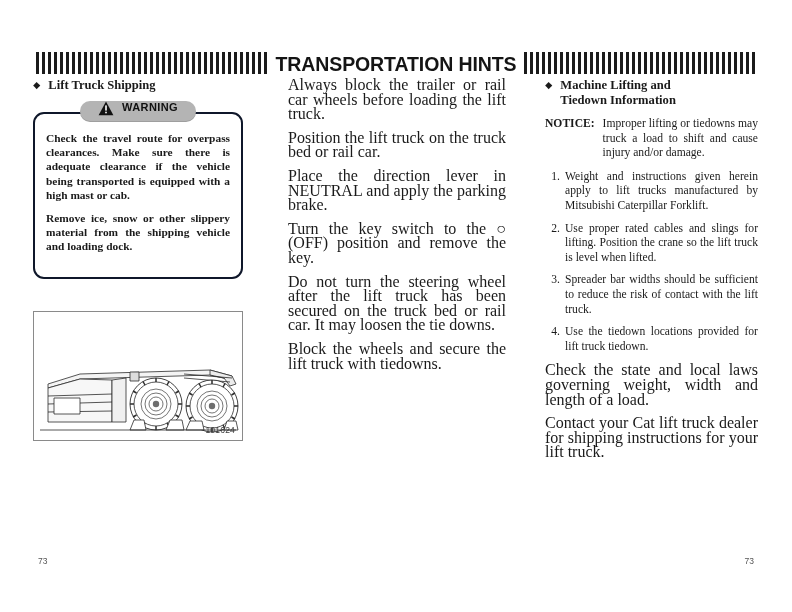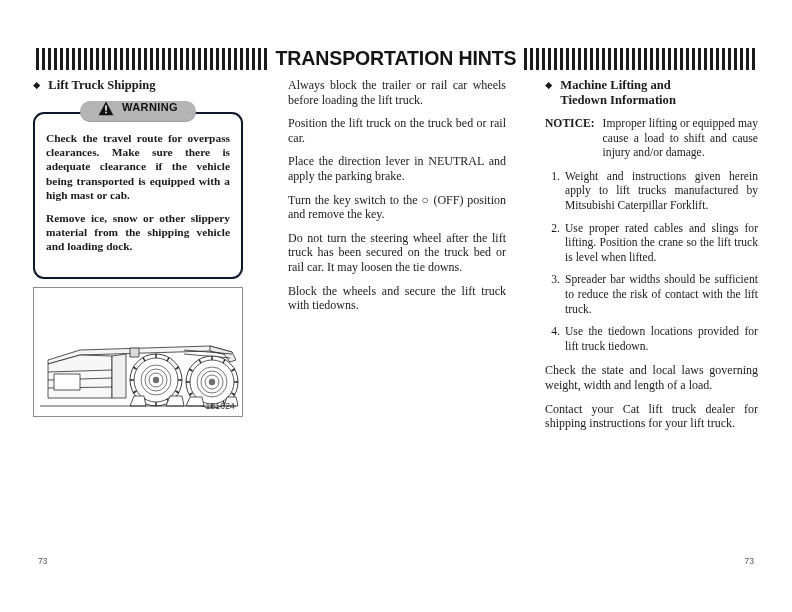--- a/index.html
+++ b/index.html
@@ -24,21 +24,21 @@
   }
 
   
   .header {
     position: absolute;
     left: 36px;
     top: 44px;
     width: 720px;
     height: 30px;
     display: flex;
-    align-items: center;
+    align-items: flex-end;
   }
   .bar-rule {
     flex: 1 1 auto;
     height: 22px;
     background-image: repeating-linear-gradient(
       to right,
       #1b1b1b 0px, #1b1b1b 3px,
       #ffffff 3px, #ffffff 6px
     );
   }
@@ -125,40 +125,40 @@
     line-height: 14.2px;
     text-align: justify;
     margin: 0 0 9px 0;
     hyphens: none;
   }
   .warn-p:last-child { margin-bottom: 13px; }
 
   
   .figure {
     position: relative;
-    margin-top: 8px;
+    margin-top: 32px;
     width: 208px;
     height: 128px;
     border: 1px solid #8a8a8a;
     background: #fff;
   }
   .figure svg { position: absolute; left: 0; top: 0; }
   .fig-num {
     position: absolute;
     right: 7px;
     bottom: 5px;
     font-family: "Liberation Sans", "DejaVu Sans", sans-serif;
     font-size: 8.5px;
     color: #3a3a3a;
     letter-spacing: 0.2px;
   }
 
   
   .body-p {
-    font-size: 12px;
+    font-size: 16px;
     line-height: 14.6px;
     text-align: justify;
     margin: 0 0 9px 0;
   }
   .body-p:last-child { margin-bottom: 0; }
 
   
   .notice {
     display: flex;
     margin-top: 9px;
@@ -333,21 +333,21 @@
   <div class="col col-right">
 
     <div class="section-head">
       <span class="diamond">◆</span>
       <span class="section-head-text">Machine Lifting and
 Tiedown Information</span>
     </div>
 
     <div class="notice">
       <span class="notice-label">NOTICE:</span>
-      <span class="notice-text">Improper lifting or equipped may cause a load to shift and cause injury and/or damage.</span>
+      <span class="notice-text">Improper lifting or tiedowns may truck a load to shift and cause injury and/or damage.</span>
     </div>
 
     <ul class="num-list">
       <li class="num-item">
         <span class="num-marker">1.</span>
         <span class="num-text">Weight and instructions given herein apply to lift trucks manufactured by Mitsubishi Caterpillar Forklift.</span>
       </li>
       <li class="num-item">
         <span class="num-marker">2.</span>
         <span class="num-text">Use proper rated cables and slings for lifting. Position the crane so the lift truck is level when lifted.</span>

